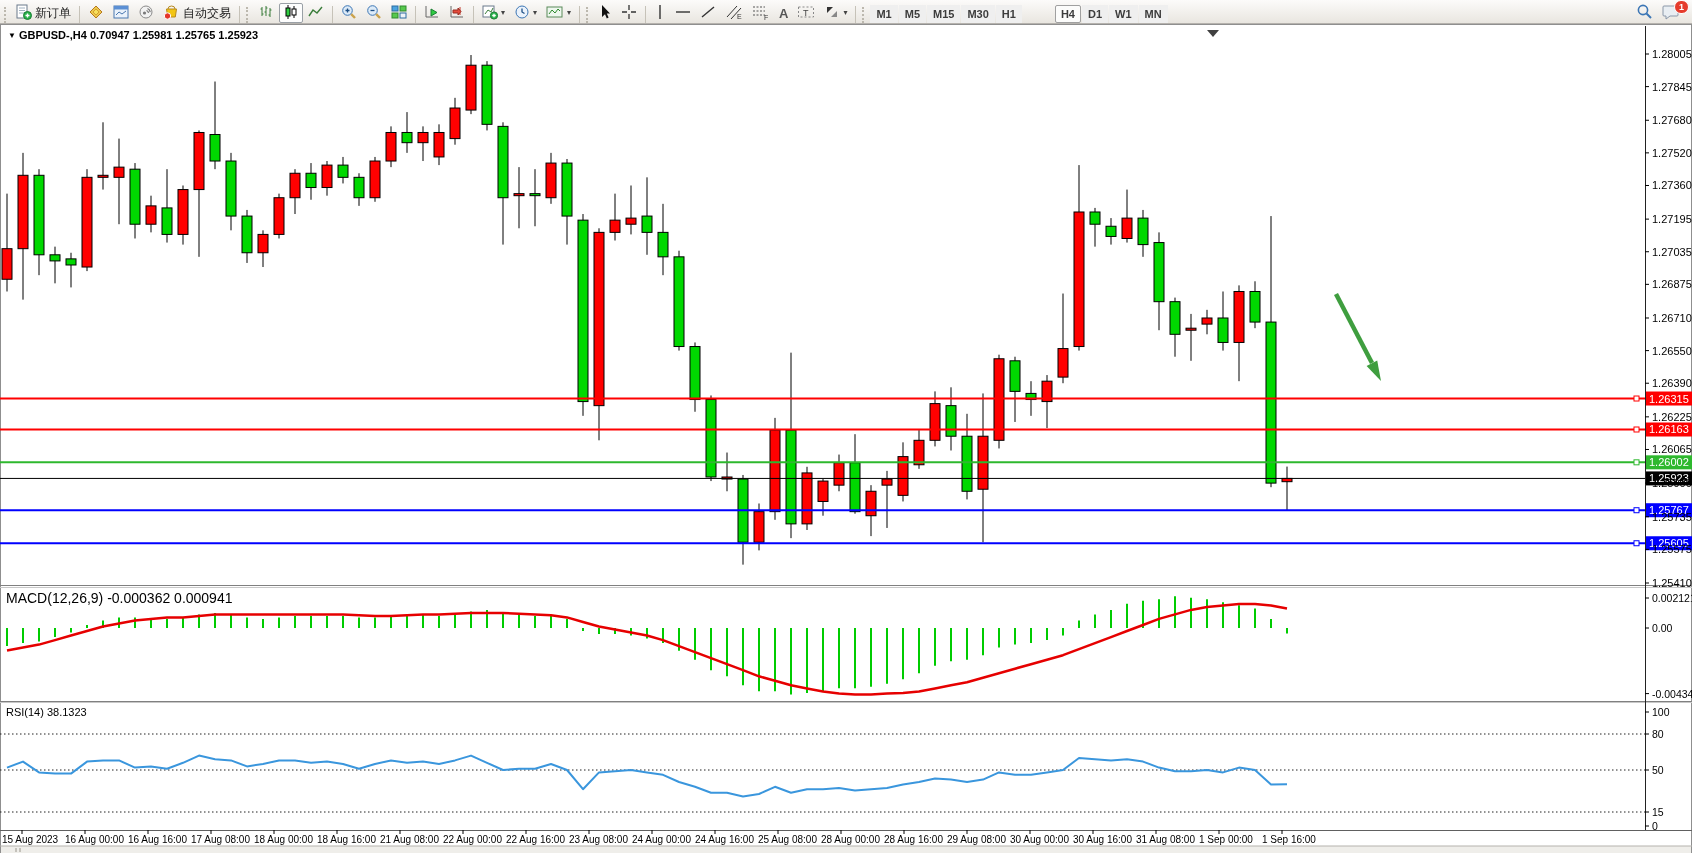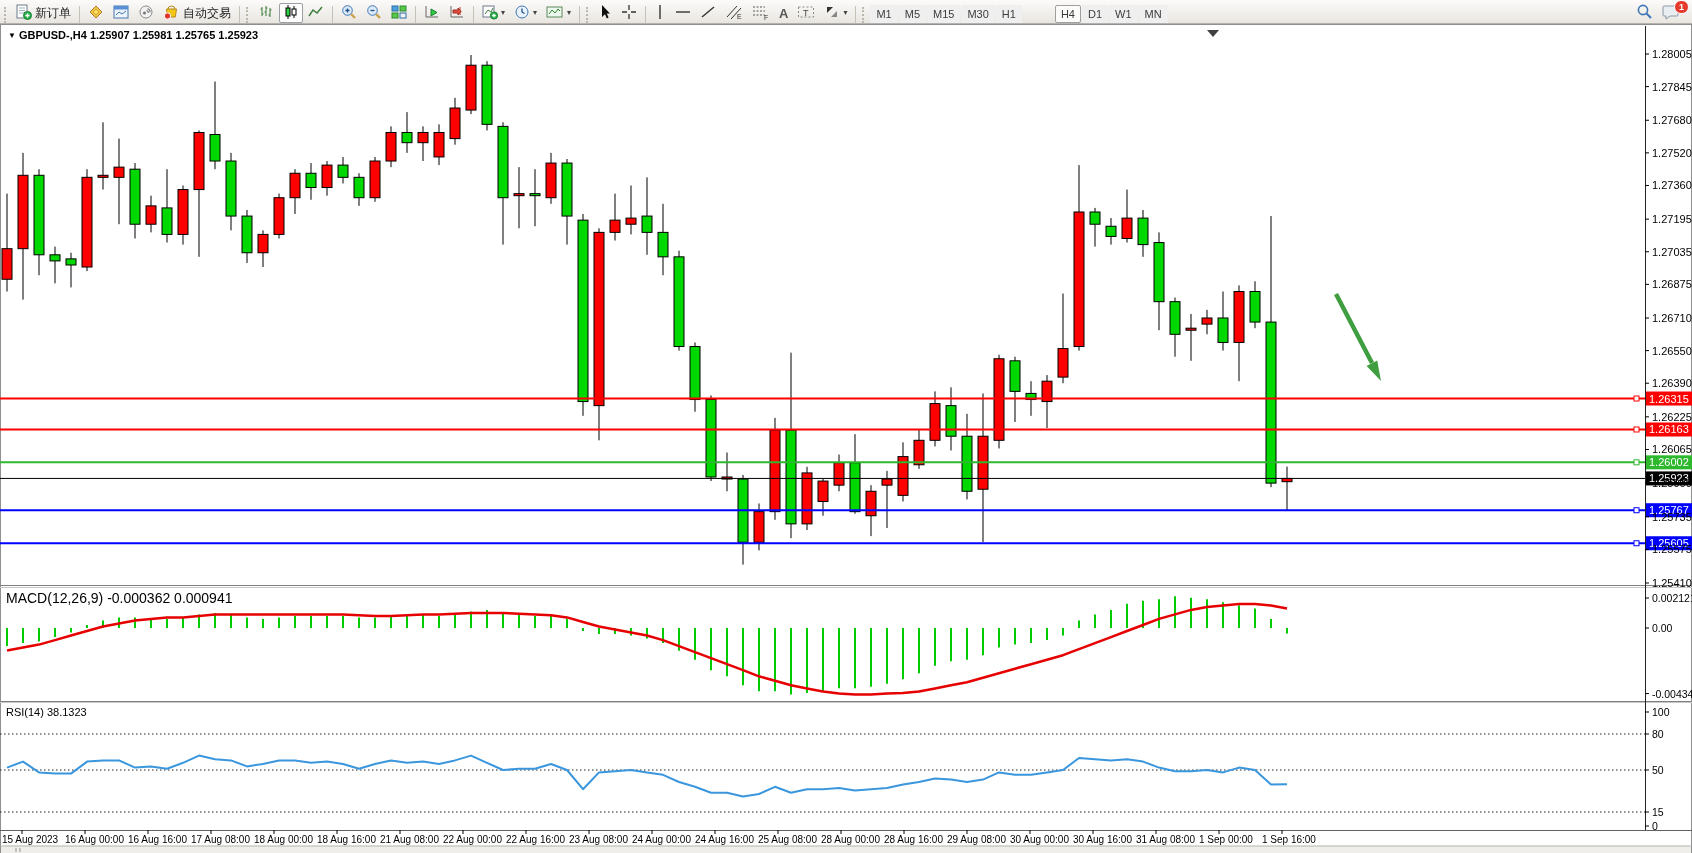--- a/index.html
+++ b/index.html
@@ -6,21 +6,21 @@
   #app{position:relative;width:1692px;height:853px;background:#fff;overflow:hidden;}
   
   #toolbar{position:absolute;left:0;top:0;width:1692px;height:24px;box-sizing:border-box;
     background:linear-gradient(#fcfbfa,#e9e6e0);border-bottom:1px solid #b5b2ad;
     display:flex;align-items:flex-end;padding:0 2px;gap:1px;z-index:5;}
   .tbtn{height:20px;display:flex;align-items:center;gap:3px;padding:0 3px;border:1px solid transparent;
     background:transparent;font-family:"Liberation Sans",sans-serif;font-size:12px;color:#222;cursor:default;}
   .tbtn.active{background:#fdfdfd;border:1px solid #9aa0a6;border-radius:2px;}
   .tsep{width:1px;height:17px;background:#c6c2b8;margin:0 3px;}
   .grip{width:3px;height:16px;border-left:2px dotted #bcb8ae;margin:0 2px;}
-  .tf{height:18px;padding:0 5px;display:flex;align-items:center;font-size:11px;font-weight:normal;color:#3c3c3c;border:1px solid transparent;}
+  .tf{height:18px;padding:0 5px;display:flex;align-items:center;font-size:11px;font-weight:bold;color:#3c3c3c;border:1px solid transparent;}
   .tf.active{background:#fcfcfb;border:1px solid #a0a0a0;border-radius:2px;margin-left:32px;}
   .caret{font-size:8px;color:#444;line-height:1;}
   .spacer{flex:1;}
   #badge{position:absolute;top:-4px;right:-6px;background:#e53b2c;color:#fff;border-radius:8px;
     font-size:9px;font-weight:bold;padding:1px 4px;border:1px solid #fff;}
   
   .ovl{position:absolute;z-index:3;color:#000;white-space:nowrap;}
   #chart-title{left:8px;top:29px;font-size:11px;font-weight:bold;}
   #macd-label{left:6px;top:590px;font-size:14px;}
   #rsi-label{left:6px;top:706px;font-size:11px;text-align:right;}
@@ -631,17 +631,17 @@
       <polygon points="1381,381 1366.6,365.9 1377.2,360.5" fill="#3f9e3f"></polygon>
       <rect x="1" y="846" width="1690" height="7" fill="#efeeea"></rect>
       <line x1="0" y1="846" x2="1692" y2="846" stroke="#b5b2ad"></line>
       <line x1="16" y1="848" x2="16" y2="852" stroke="#9a968c"></line>
       <line x1="20" y1="848" x2="20" y2="852" stroke="#9a968c"></line>
     </svg>
 
   <div class="ovl" id="chart-title">
     <span style="font-size:8px;vertical-align:1px;">▼</span>
     <span>GBPUSD-,H4</span>
-    <span>1.25907 1.25981 1.25765 1.25923</span>
+    <span>0.70947 1.25981 1.25765 1.25923</span>
   </div>
   <div class="ovl" id="macd-label">MACD(12,26,9) -0.000362 0.000941</div>
   <div class="ovl" id="rsi-label">RSI(14) 38.1323</div>
 </div>
 
 </body></html>

